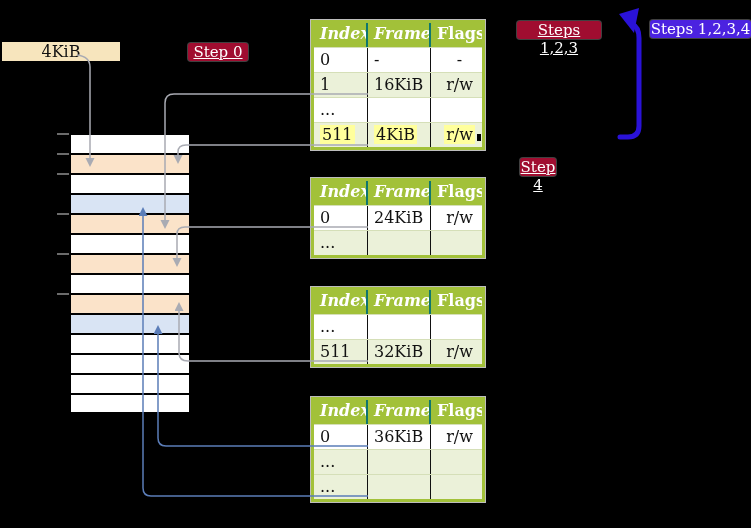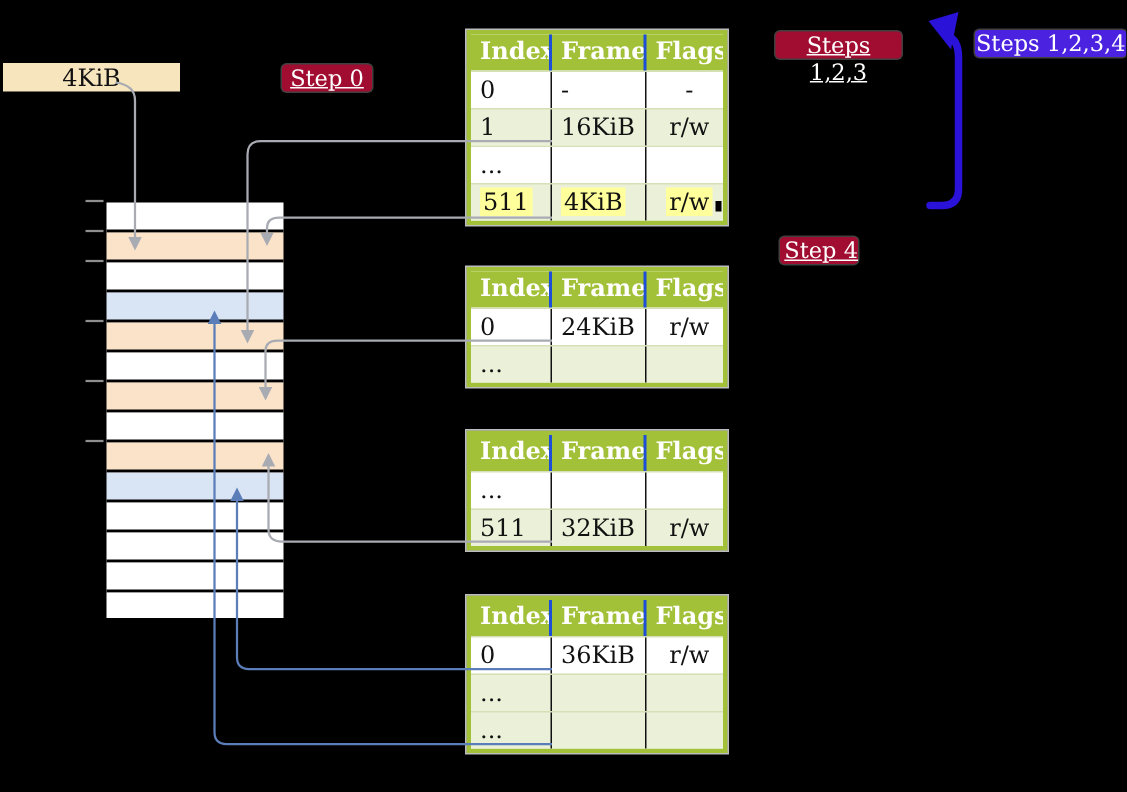--- a/index.html
+++ b/index.html
@@ -11,21 +11,21 @@
             color:#111;font-size:16px;line-height:19px;text-align:center;}
 
   
   .badge{position:absolute;height:18px;color:#fff;font-size:15px;line-height:18px;
          text-align:center;border-radius:3px;box-shadow:0 0 0 1px rgba(255,255,255,0.25);}
   .badge.red{background:#a00d30;text-decoration:underline;}
   .badge.blue{background:#4b22e0;}
   .b-step0{left:188px;top:43px;width:60px;}
   .b-steps123{left:517px;top:21px;width:84px;}
   .b-steps1234{left:650px;top:20px;width:101px;}
-  .b-step4{left:520px;top:158px;width:52px;text-align:right;}
+  .b-step4{left:520px;top:158px;width:36px;}
 
   
   .memstripe{position:absolute;left:70px;top:134px;width:120px;border:1px solid #000;
              box-sizing:border-box;background:#000;z-index:1;}
   .mrow{width:118px;height:18px;border-bottom:2px solid #000;}
   .mrow:last-child{border-bottom:none;height:17px;}
   .m-white{background:#ffffff;}
   .m-orange{background:#fbe3c9;}
   .m-blue{background:#d9e4f4;}
 
@@ -34,21 +34,21 @@
       outline:1px solid #bdbdbd;z-index:1;}
   .pt-row{display:flex;height:25px;box-sizing:border-box;border-top:1px solid #d5dfb8;}
   .pt-row.pt-header{height:24px;background:#a2c139;border-top:none;}
   .pt-row.tint{background:#ebf1d9;}
   .pt-cell{box-sizing:border-box;padding:2px 0 0 6px;font-size:16px;color:#111;
            white-space:nowrap;overflow:hidden;}
   .c1{width:54px;}
   .c2{width:63px;}
   .c3{width:51px;text-align:center;}
   .pt-header .pt-cell{color:#fff;font-weight:bold;padding-top:1px;}
-  .pt-header .c1,.pt-header .c2{border-right:2px solid #1d4ed8;}
+  .pt-header .c1,.pt-header .c2{border-right:2px solid #0f766e;font-style:italic;}
   .pt-body .c1,.pt-body .c2,.c1.bcell,.c2.bcell{border-right:1.5px solid #111;}
   .hl{background:#ffff9c;padding:0 2px;}
 
   .t1{top:20px;}
   .t2{top:178px;}
   .t3{top:287px;}
   .t4{top:397px;}
 
   
   .overlay{position:absolute;left:0;top:0;width:751px;height:528px;z-index:3;pointer-events:none;}

